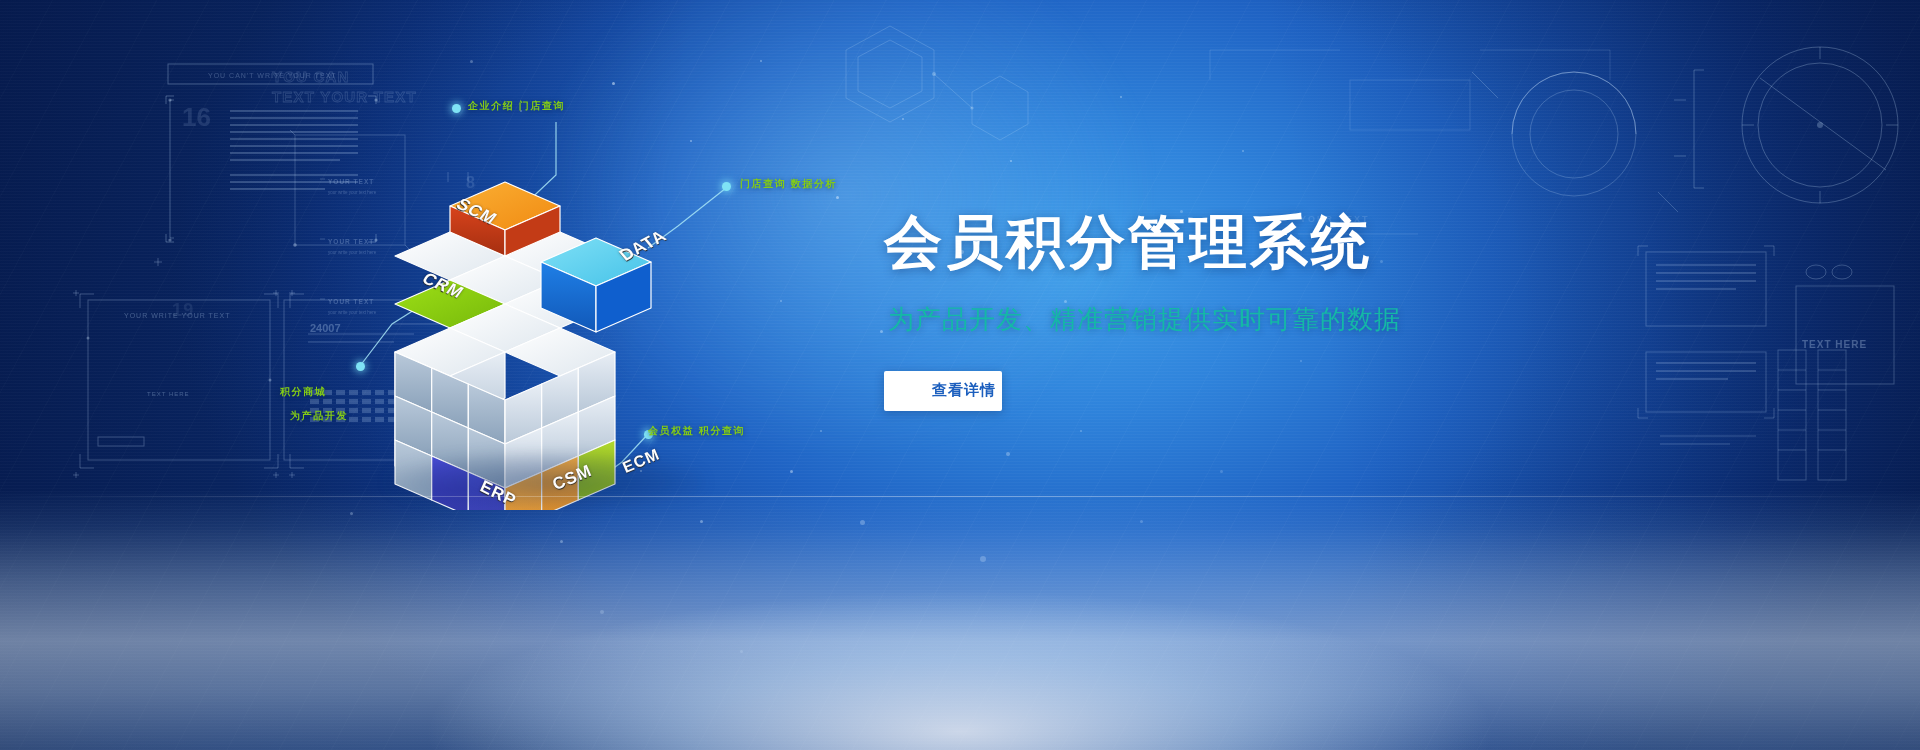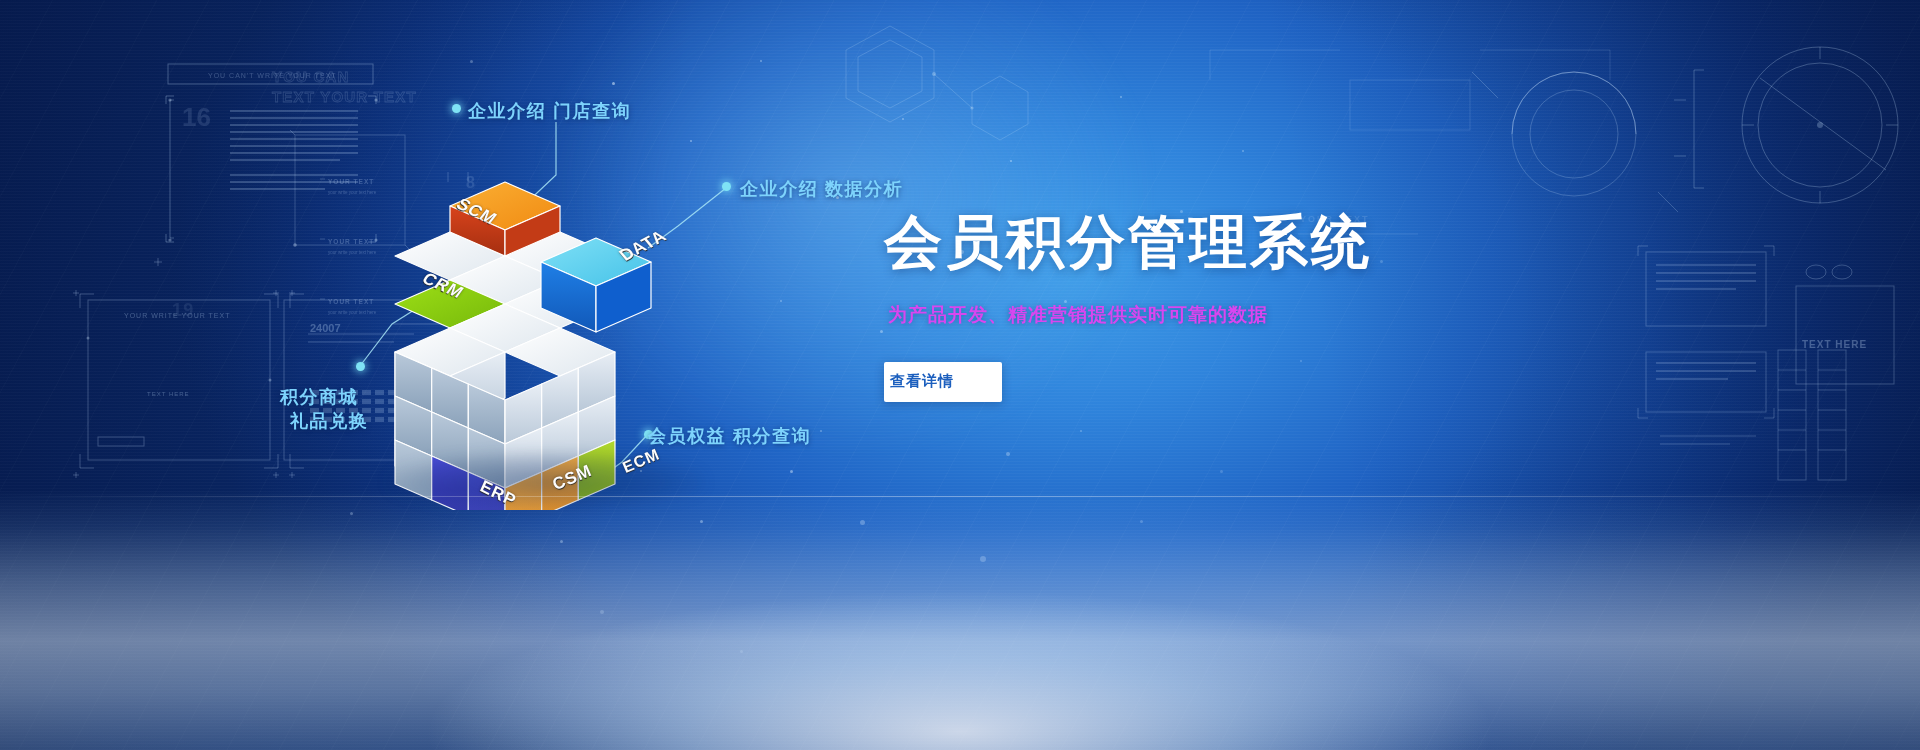--- a/index.html
+++ b/index.html
@@ -67,30 +67,30 @@
     background:radial-gradient(ellipse at center, rgba(10,40,95,.40) 0%, rgba(10,40,95,.16) 52%, rgba(0,0,0,0) 76%);
     filter:blur(6px);}
   .lbl{position:absolute;font-weight:700;color:#fdfdfd;white-space:nowrap;
        text-shadow:0 1px 0 rgba(40,40,40,.85),0 0 3px rgba(0,0,0,.35);
        letter-spacing:1px;}
 
   
   .hero{position:absolute;left:884px;top:215px;width:820px;}
   .hero-title{font-size:58px;font-weight:700;color:#ffffff;letter-spacing:3px;line-height:1.12;
     text-shadow:0 2px 10px rgba(8,40,100,.42);margin:0;font-family:Liberation Mono, monospace;}
-  .hero-sub{margin:22px 0 0 4px;font-size:19px;font-weight:700;color:#d946ef;letter-spacing:1px;
+  .hero-sub{margin:22px 0 0 4px;font-size:26px;font-weight:400;color:#14b8a6;letter-spacing:1px;
     text-shadow:0 1px 6px rgba(8,40,100,.40);}
   .hero-btn{margin-top:34px;width:118px;height:40px;background:#ffffff;border:0;border-radius:2px;
-    display:flex;align-items:center;justify-content:flex-start;cursor:pointer;
+    display:flex;align-items:center;justify-content:flex-end;cursor:pointer;
     box-shadow:0 2px 10px rgba(6,30,80,.28);}
   .hero-btn span{font-size:15px;font-weight:700;color:#1c5fbe;letter-spacing:1px;}
 
   
-  .callout{position:absolute;color:#7dd3fc;font-weight:700;letter-spacing:1.6px;
-    text-shadow:0 1px 5px rgba(6,30,80,.55);white-space:nowrap;font-size:18px;}
+  .callout{position:absolute;color:#84cc16;font-weight:700;letter-spacing:1.6px;
+    text-shadow:0 1px 5px rgba(6,30,80,.55);white-space:nowrap;font-size:10px;}
   .dot{position:absolute;width:9px;height:9px;border-radius:50%;background:#7fe3f5;
     box-shadow:0 0 7px 2px rgba(130,235,255,.55);}
   .lead{position:absolute;pointer-events:none;}
 </style>
 </head>
 <body>
 
 <div class="stage">
 
   <div class="bg-base"></div>
@@ -523,27 +523,27 @@
     <div class="lbl" style="left:272px;top:302px;font-size:16px;transform:rotate(-23deg);">ECM</div>
   </div>
 
   <div>
     <span class="dot" style="left:452px;top:104px;"></span>
     <div class="callout" style="left:468px;top:99px;">企业介绍  门店查询</div>
   </div>
 
   <div>
     <span class="dot" style="left:722px;top:182px;"></span>
-    <div class="callout" style="left:740px;top:177px;">企业介绍  数据分析</div>
+    <div class="callout" style="left:740px;top:177px;">门店查询  数据分析</div>
   </div>
 
   <div>
     <span class="dot" style="left:356px;top:362px;"></span>
     <div class="callout" style="left:280px;top:385px;">积分商城</div>
-    <div class="callout" style="left:290px;top:409px;">礼品兑换</div>
+    <div class="callout" style="left:290px;top:409px;">为产品开发</div>
   </div>
 
   <div>
     <span class="dot" style="left:644px;top:430px;"></span>
     <div class="callout" style="left:648px;top:424px;">会员权益  积分查询</div>
   </div>
 
   <div class="hero">
     <h1 class="hero-title">会员积分管理系统</h1>
     <div class="hero-sub">为产品开发、精准营销提供实时可靠的数据</div>

